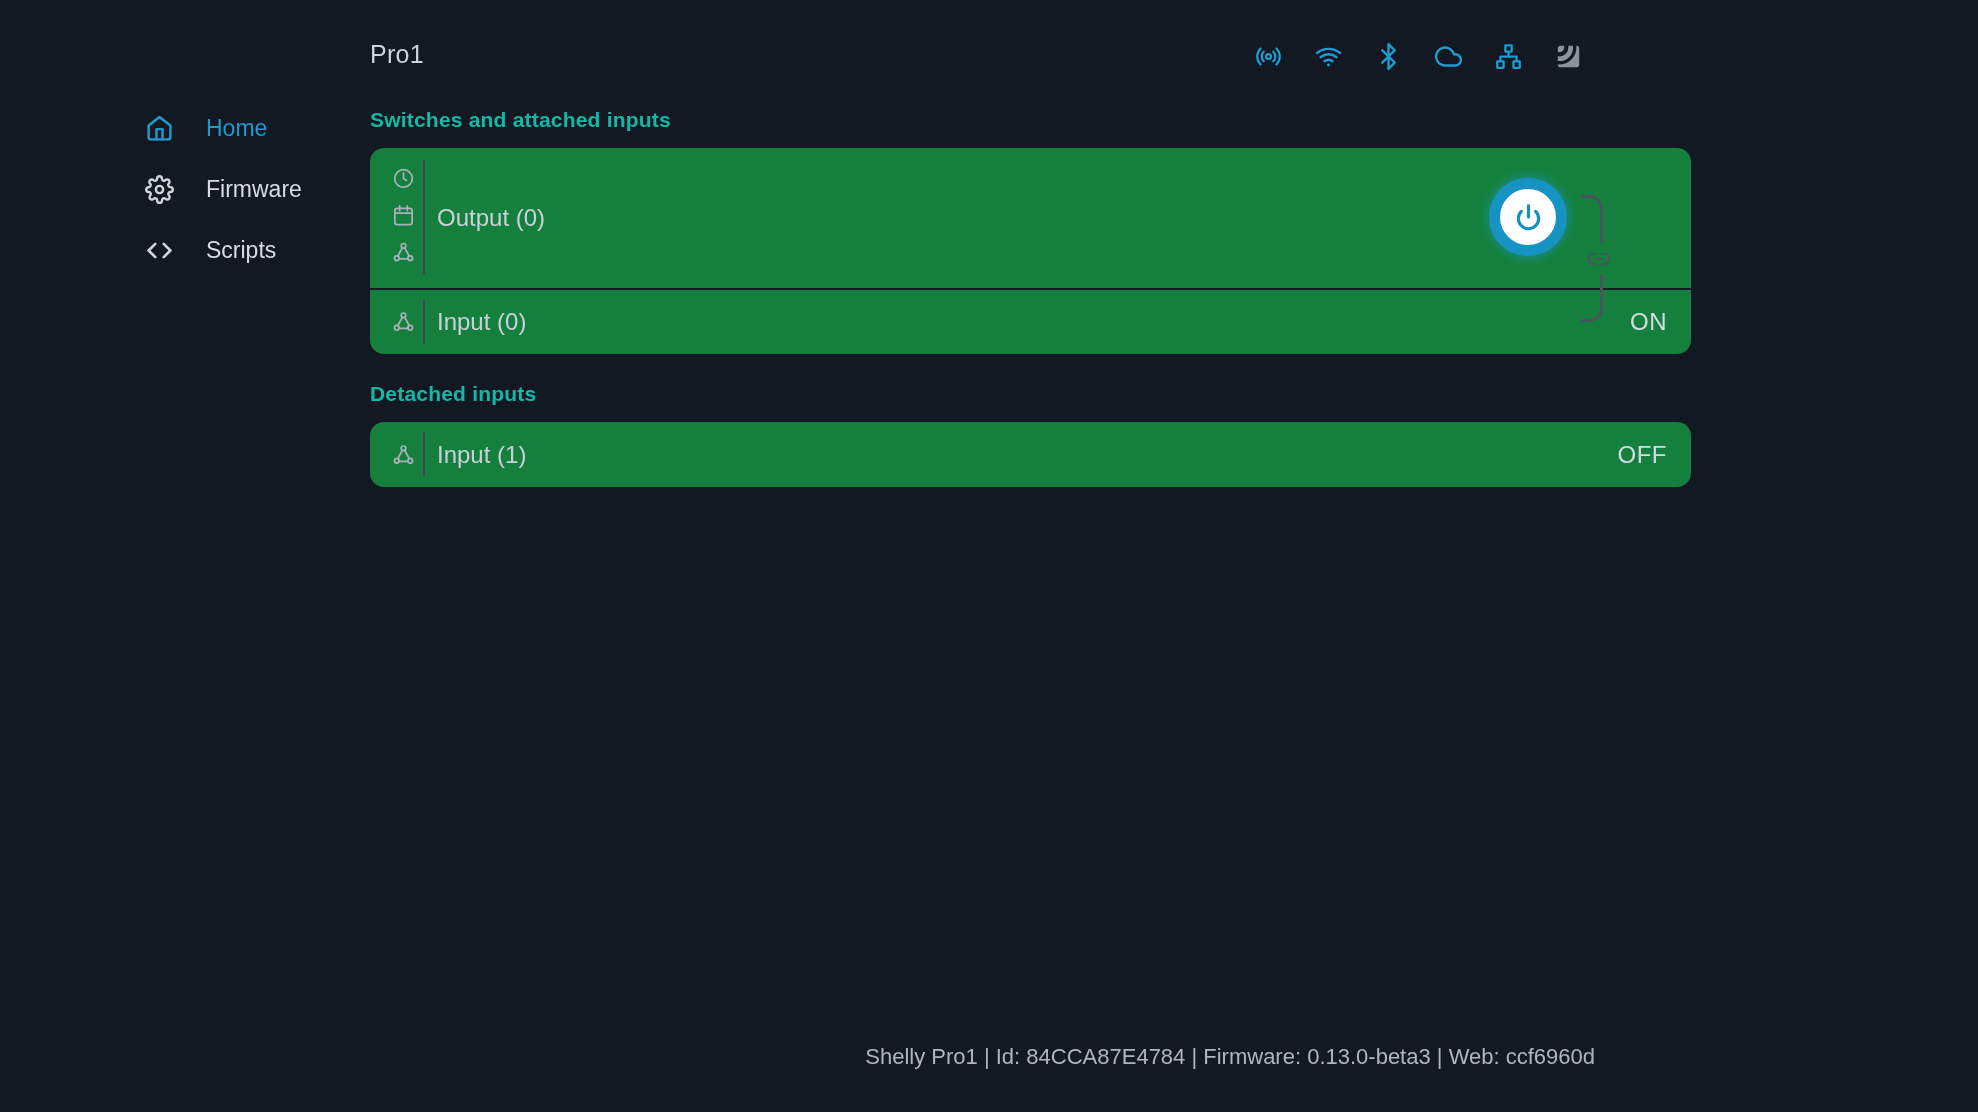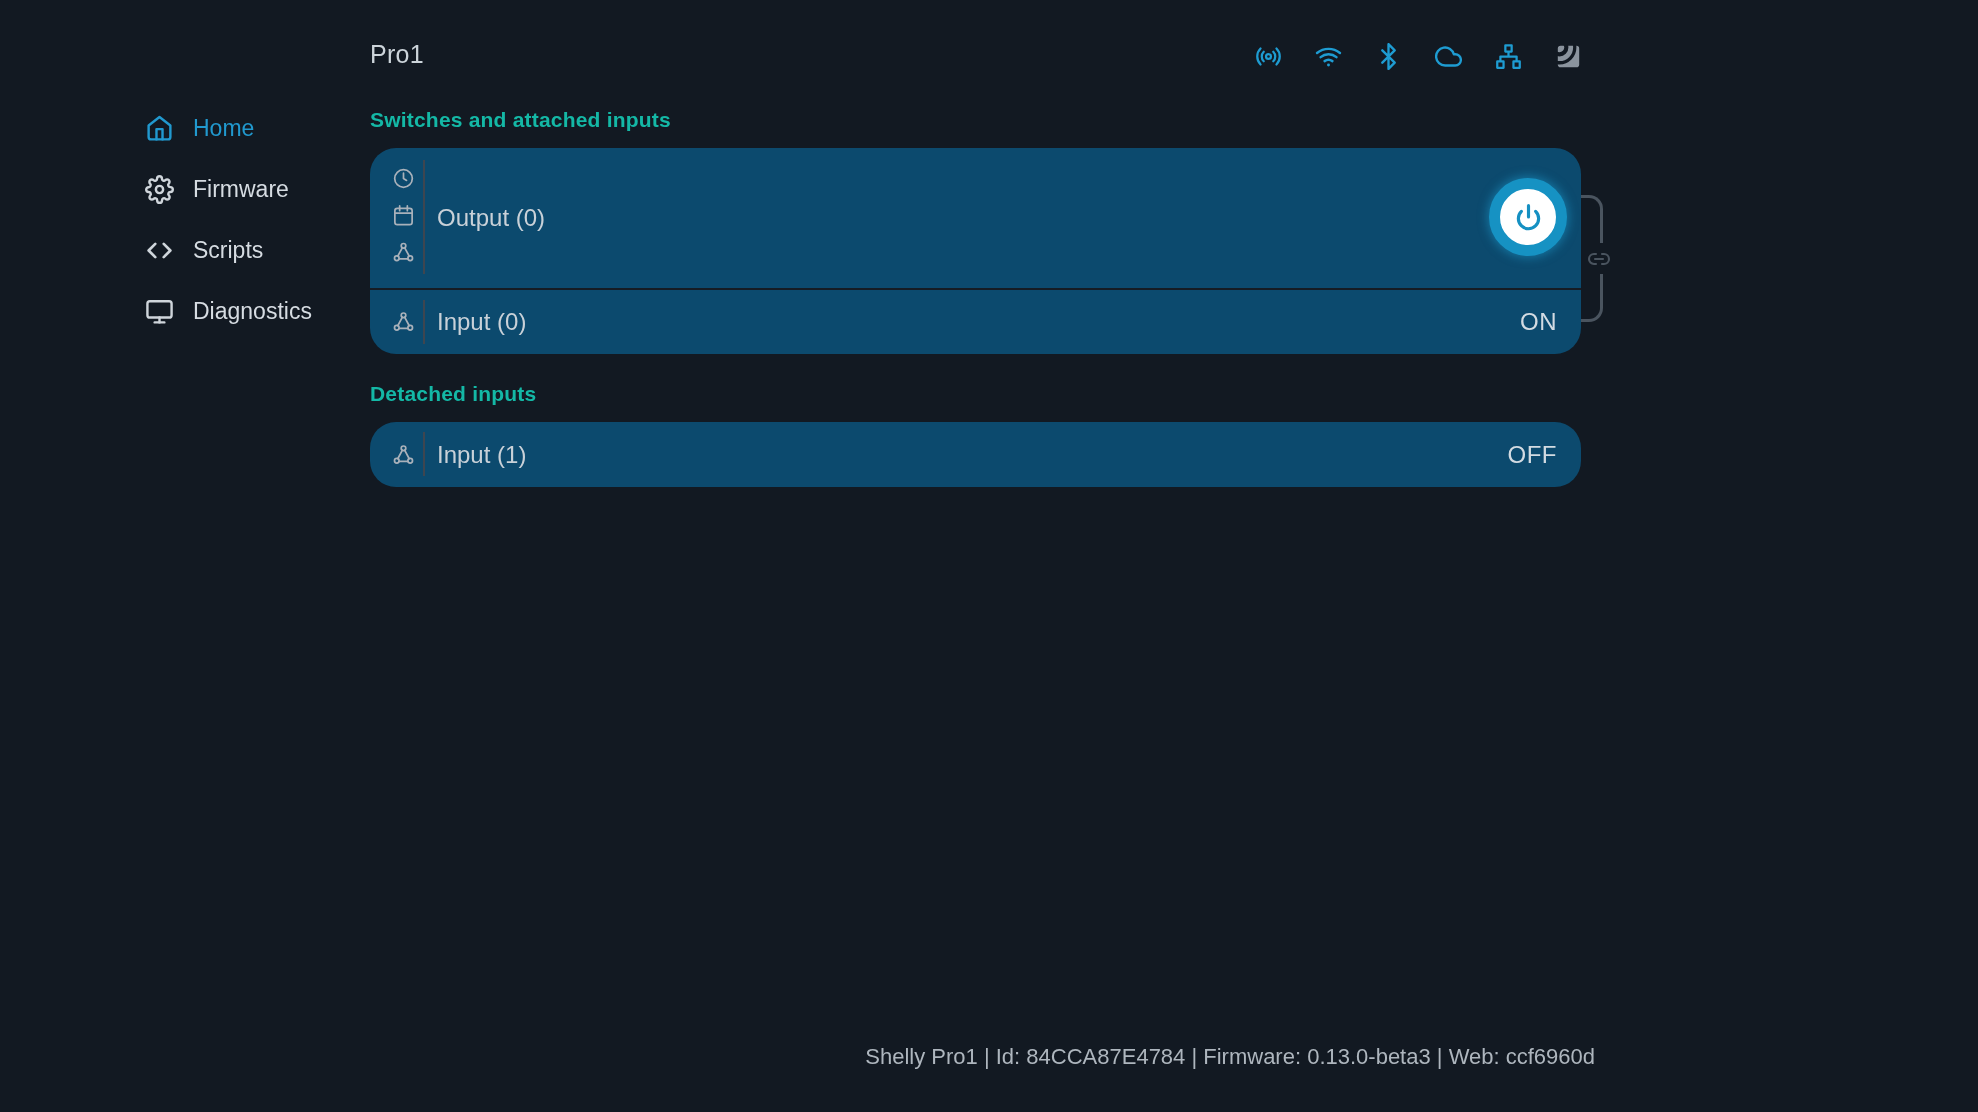--- a/index.html
+++ b/index.html
@@ -24,37 +24,37 @@
   }
   .status-icon { width:30px; height:30px; display:flex; align-items:center; justify-content:center; }
   .status-icon svg { width:27px; height:27px; }
   .ic-blue { color:#1e9cd2; }
   .ic-gray { color:#8b949e; }
 
   
   .sidebar { left:145px; top:103px; width:210px; }
   .side-item {
     height:50px; margin-bottom:11px;
-    display:flex; align-items:center; gap:19px;
+    display:flex; align-items:center; gap:32px;
     font-size:23px; color:#d6dce2; cursor:pointer;
   }
   .side-item svg { width:29px; height:29px; color:#cfd5db; }
   .side-item.active, .side-item.active svg { color:#2199cf; }
 
   
   .section-heading {
     left:370px; font-size:21px; font-weight:700; color:#14b8a6; letter-spacing:.2px;
   }
   .heading-switches { top:108px; }
   .heading-detached { top:382px; }
 
   
   .card {
-    left:370px; width:1211px; background:#0c4a6e;
-    border-radius:26px; overflow:hidden;
+    left:370px; width:1321px; background:#15803d;
+    border-radius:14px; overflow:hidden;
   }
   .card-switches { top:148px; height:206px; }
   .card-detached { top:422px; height:65px; }
 
   .row { position:relative; width:100%; }
   .row-output { height:140px; }
   .row-sep { height:2px; background:#161c24; }
   .row-input { height:64px; }
   .row-input-det { height:65px; }
 
@@ -240,26 +240,20 @@
         <use href="#i-gear"></use>
       </svg>
     <span>Firmware</span>
   </div>
   <div class="side-item">
     <svg viewBox="0 0 24 24">
         <use href="#i-code"></use>
       </svg>
     <span>Scripts</span>
   </div>
-  <div class="side-item">
-    <svg viewBox="0 0 24 24">
-        <use href="#i-monitor"></use>
-      </svg>
-    <span>Diagnostics</span>
-  </div>
 </nav>
 
 <div class="abs section-heading heading-switches">Switches and attached inputs</div>
 
 <div class="abs card card-switches">
   <div class="row row-output">
     <div class="icon-stack">
       <svg viewBox="0 0 24 24">
           <use href="#i-clock"></use>
         </svg>

